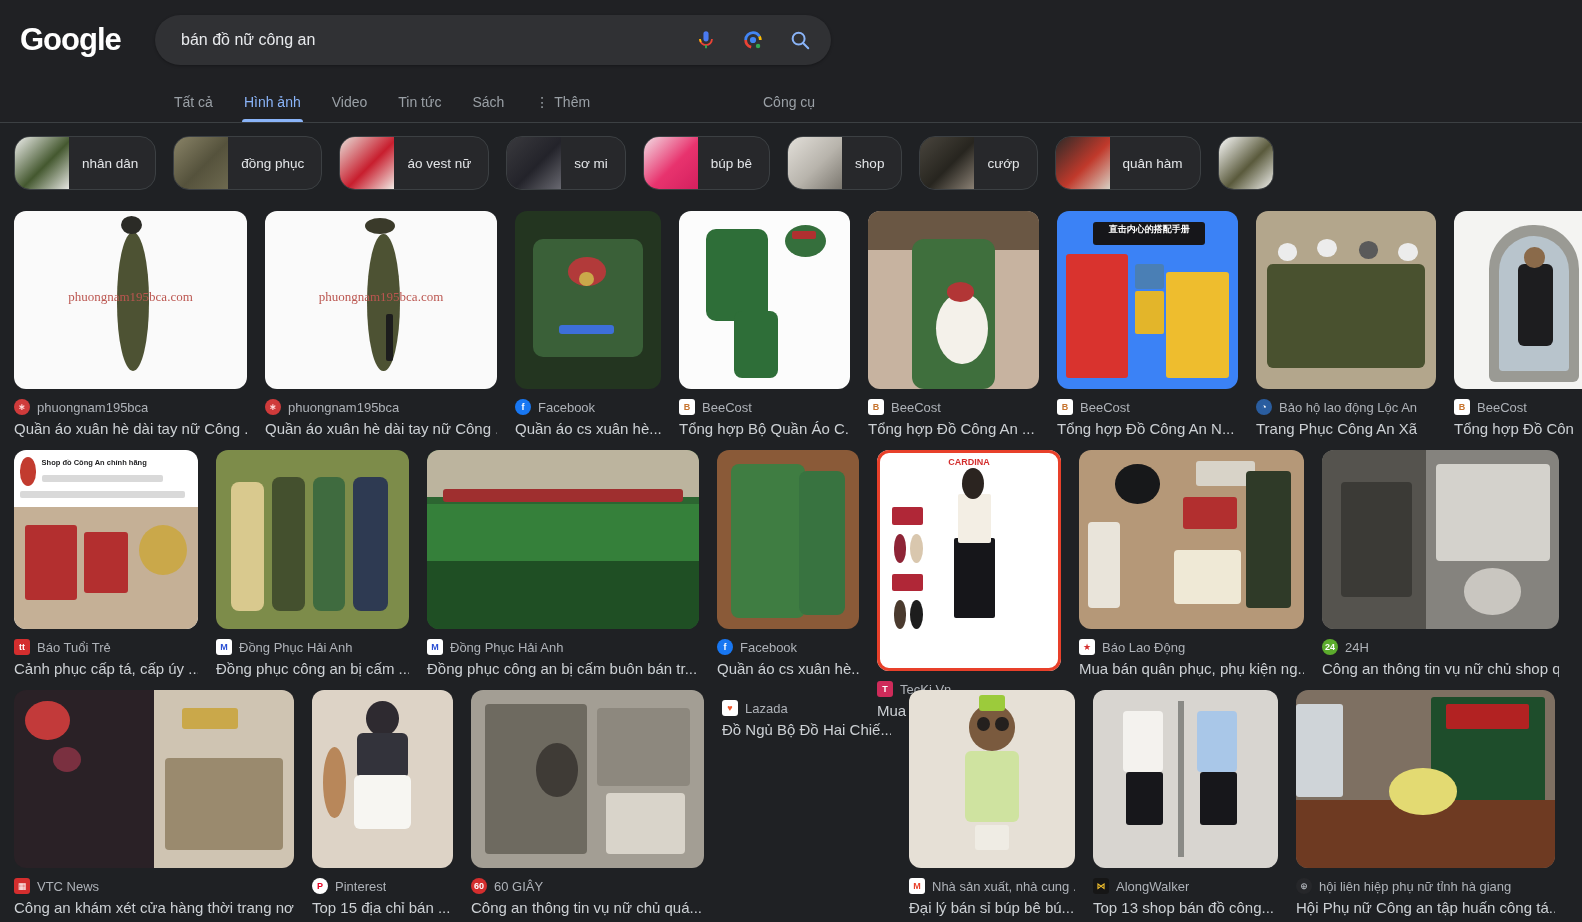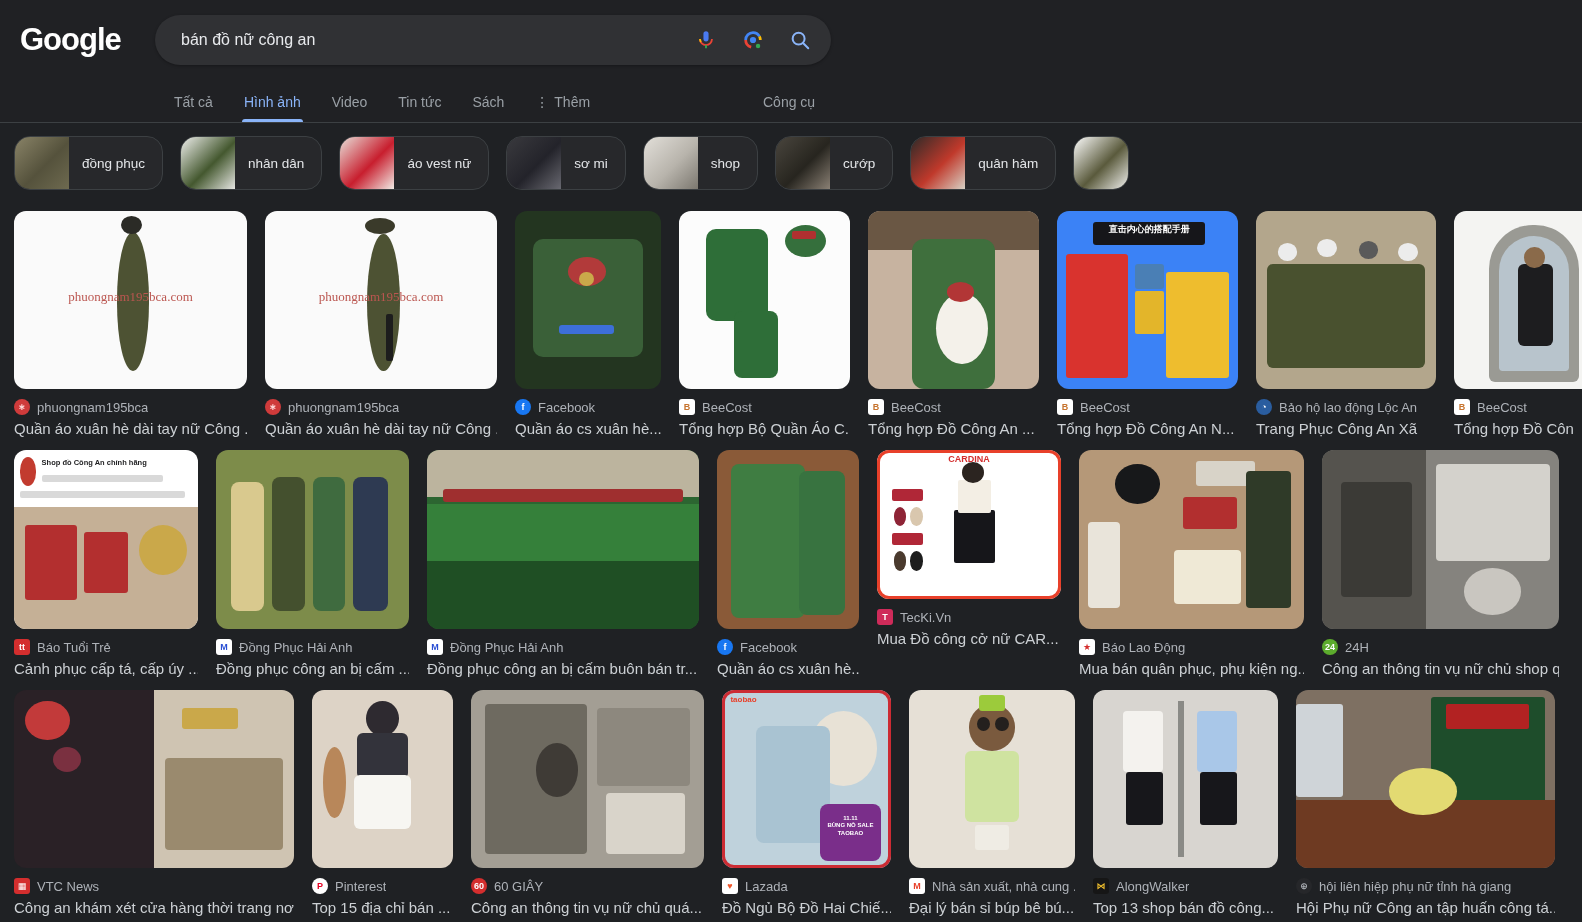--- a/index.html
+++ b/index.html
@@ -87,34 +87,38 @@
       <div class="tab">
         <div class="more-dots">⋮</div>
         <div>Thêm</div>
       </div>
     </div>
   <div class="tools">Công cụ</div>
 </div>
 
 <div class="chips">
     <div class="chip">
+      <div class="chip-thumb" style="background: linear-gradient(135deg, rgb(242, 242, 240), rgb(68, 88, 47) 55%, rgb(233, 233, 230));"></div>
+      <div class="chip-label">nhân dân</div>
+    </div>
+    <div class="chip">
       <div class="chip-thumb" style="background: linear-gradient(135deg, rgb(138, 132, 104), rgb(85, 82, 60) 55%, rgb(110, 106, 80));"></div>
       <div class="chip-label">đồng phục</div>
     </div>
     <div class="chip">
-      <div class="chip-thumb" style="background: linear-gradient(135deg, rgb(242, 242, 240), rgb(68, 88, 47) 55%, rgb(233, 233, 230));"></div>
-      <div class="chip-label">nhân dân</div>
-    </div>
-    <div class="chip">
       <div class="chip-thumb" style="background: linear-gradient(135deg, rgb(233, 227, 220), rgb(200, 30, 46) 55%, rgb(242, 239, 233));"></div>
       <div class="chip-label">áo vest nữ</div>
     </div>
     <div class="chip">
       <div class="chip-thumb" style="background: linear-gradient(135deg, rgb(58, 58, 62), rgb(35, 35, 42) 55%, rgb(106, 106, 114));"></div>
       <div class="chip-label">sơ mi</div>
+    </div>
+    <div class="chip">
+      <div class="chip-thumb" style="background: linear-gradient(135deg, rgb(243, 223, 230), rgb(232, 51, 110) 55%, rgb(212, 31, 94));"></div>
+      <div class="chip-label">búp bê</div>
     </div>
     <div class="chip">
       <div class="chip-thumb" style="background: linear-gradient(135deg, rgb(227, 224, 218), rgb(184, 180, 172) 55%, rgb(122, 118, 110));"></div>
       <div class="chip-label">shop</div>
     </div>
     <div class="chip">
       <div class="chip-thumb" style="background: linear-gradient(135deg, rgb(74, 70, 62), rgb(39, 37, 31) 55%, rgb(140, 130, 118));"></div>
       <div class="chip-label">cướp</div>
     </div>
     <div class="chip">
@@ -284,21 +288,21 @@
           <div class="acc" style="left: 10%; top: 8%; width: 52%; height: 86%; background: rgb(63, 125, 66); border-radius: 8px;"></div>
           <div class="acc" style="left: 58%; top: 12%; width: 32%; height: 80%; background: rgb(56, 115, 64); border-radius: 8px;"></div>
         </div>
         <div class="srcrow">
           <div class="fav" style="background: rgb(24, 119, 242); color: rgb(255, 255, 255); border-radius: 50%;">f</div>
           <div class="srcname">Facebook</div>
         </div>
         <div class="rtitle">Quần áo cs xuân hè...</div>
       </div>
       <div class="result" style="width: 184px;">
-        <div class="tile" style="width: 184px; height: 149px; background: rgb(255, 255, 255); box-shadow: rgb(232, 64, 42) 0px 0px 0px 3px inset;">
+        <div class="tile" style="width: 184px; height: 221px; background: rgb(255, 255, 255); box-shadow: rgb(232, 64, 42) 0px 0px 0px 3px inset;">
           <div class="acc" style="left: 8%; top: 26%; width: 17%; height: 8%; background: rgb(176, 39, 55); border-radius: 2px;"></div>
           <div class="acc" style="left: 9%; top: 38%; width: 7%; height: 13%; background: rgb(142, 36, 54); border-radius: 50%;"></div>
           <div class="acc" style="left: 18%; top: 38%; width: 7%; height: 13%; background: rgb(217, 199, 174); border-radius: 50%;"></div>
           <div class="acc" style="left: 8%; top: 56%; width: 17%; height: 8%; background: rgb(176, 39, 55); border-radius: 2px;"></div>
           <div class="acc" style="left: 9%; top: 68%; width: 7%; height: 13%; background: rgb(74, 58, 46); border-radius: 50%;"></div>
           <div class="acc" style="left: 18%; top: 68%; width: 7%; height: 13%; background: rgb(29, 29, 29); border-radius: 50%;"></div>
           <div class="acc" style="left: 42%; top: 40%; width: 22%; height: 36%; background: rgb(22, 22, 26); border-radius: 2px;"></div>
           <div class="acc" style="left: 44%; top: 20%; width: 18%; height: 22%; background: rgb(243, 238, 228); border-radius: 2px;"></div>
           <div class="acc" style="left: 46%; top: 8%; width: 12%; height: 14%; background: rgb(43, 36, 32); border-radius: 50%;"></div>
           <div class="ttext" style="left: 30%; top: 3%; width: 40%; font-size: 9px; color: rgb(212, 46, 46); font-weight: 700; text-align: center;">CARDINA</div>
@@ -373,29 +377,20 @@
           <div class="acc" style="left: 58%; top: 58%; width: 34%; height: 34%; background: rgb(217, 212, 202); border-radius: 4px;"></div>
           <div class="acc" style="left: 28%; top: 30%; width: 18%; height: 30%; background: rgb(63, 59, 54); border-radius: 50%;"></div>
         </div>
         <div class="srcrow">
           <div class="fav" style="background: rgb(212, 46, 46); color: rgb(255, 255, 255); border-radius: 50%;">60</div>
           <div class="srcname">60 GIÂY</div>
         </div>
         <div class="rtitle">Công an thông tin vụ nữ chủ quá...</div>
       </div>
       <div class="result" style="width: 169px;">
-        <div class="tile" style="width: 169px; height: 178px; background: rgb(191, 210, 220); box-shadow: rgb(204, 43, 51) 0px 0px 0px 3px inset;">
-          <div class="acc" style="left: 52%; top: 12%; width: 40%; height: 42%; background: rgb(232, 226, 214); border-radius: 50%;"></div>
-          <div class="acc" style="left: 20%; top: 20%; width: 44%; height: 66%; background: rgb(169, 195, 210); border-radius: 8px;"></div>
-          <div class="acc" style="left: 58%; top: 64%; width: 36%; height: 32%; background: rgb(122, 46, 138); border-radius: 8px;"></div>
-          <div class="ttext" style="left: 5%; top: 3%; width: 30%; font-size: 8px; color: rgb(232, 64, 42); font-weight: 700;">taobao</div>
-          <div class="ttext" style="left: 58%; top: 70%; width: 36%; font-size: 6px; color: rgb(255, 255, 255); font-weight: 700; text-align: center;">11.11
-BÙNG NỔ SALE
-TAOBAO</div>
-        </div>
         <div class="srcrow">
           <div class="fav" style="background: rgb(255, 255, 255); color: rgb(240, 87, 44); border-radius: 3px;">♥</div>
           <div class="srcname">Lazada</div>
         </div>
         <div class="rtitle">Đồ Ngủ Bộ Đồ Hai Chiế...</div>
       </div>
       <div class="result" style="width: 166px;">
         <div class="tile" style="width: 166px; height: 178px; background: rgb(230, 224, 214);">
           <div class="acc" style="left: 36%; top: 8%; width: 28%; height: 26%; background: rgb(122, 90, 62); border-radius: 50%;"></div>
           <div class="acc" style="left: 42%; top: 3%; width: 16%; height: 9%; background: rgb(156, 203, 59); border-radius: 3px;"></div>

